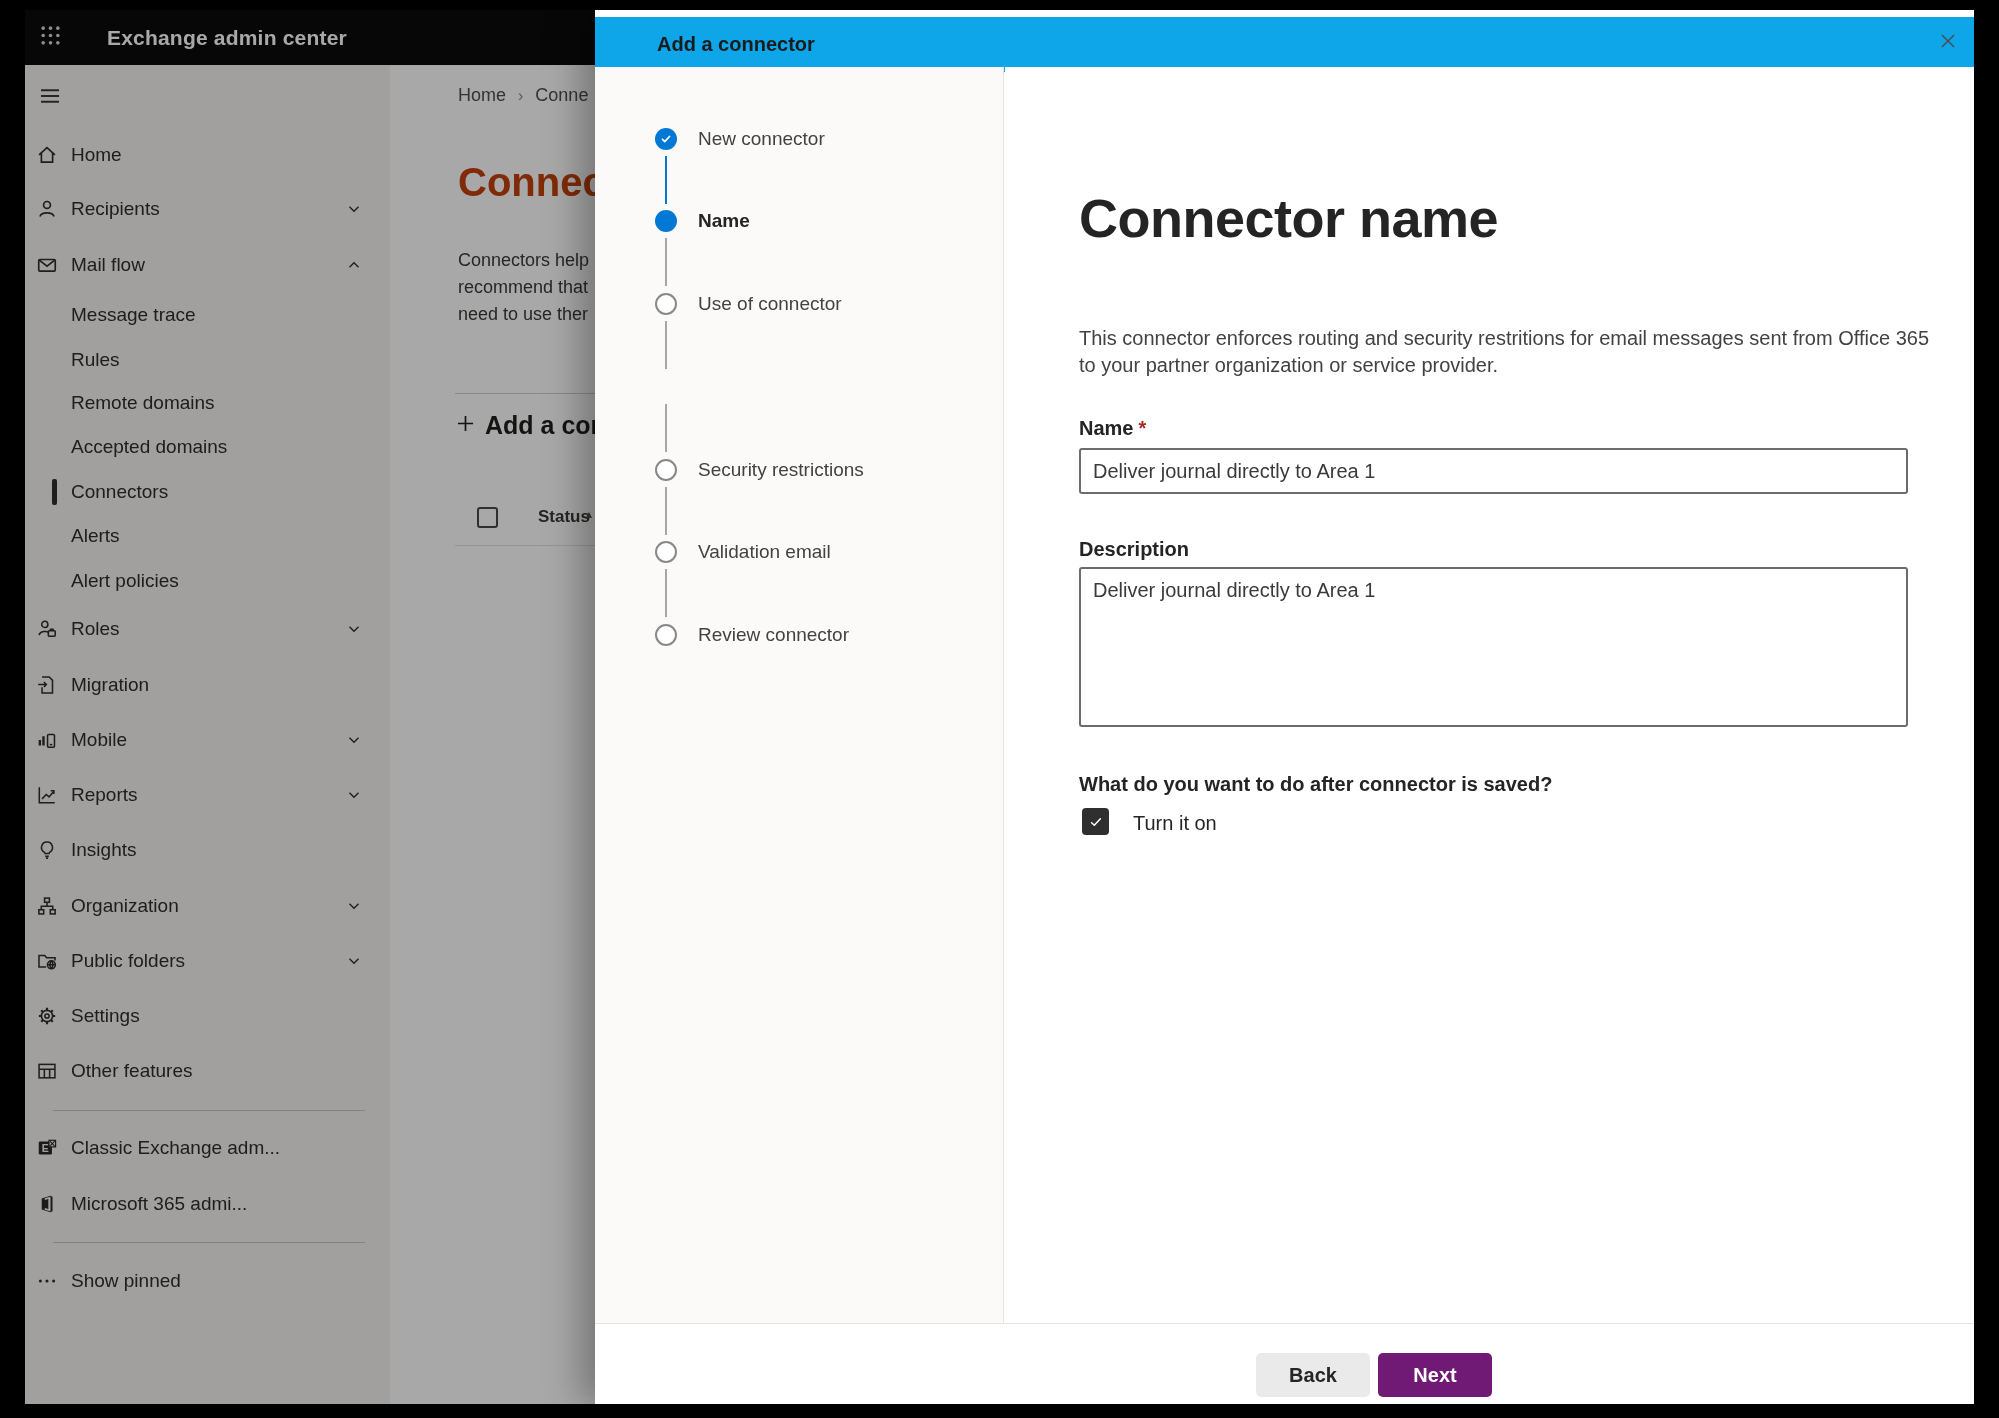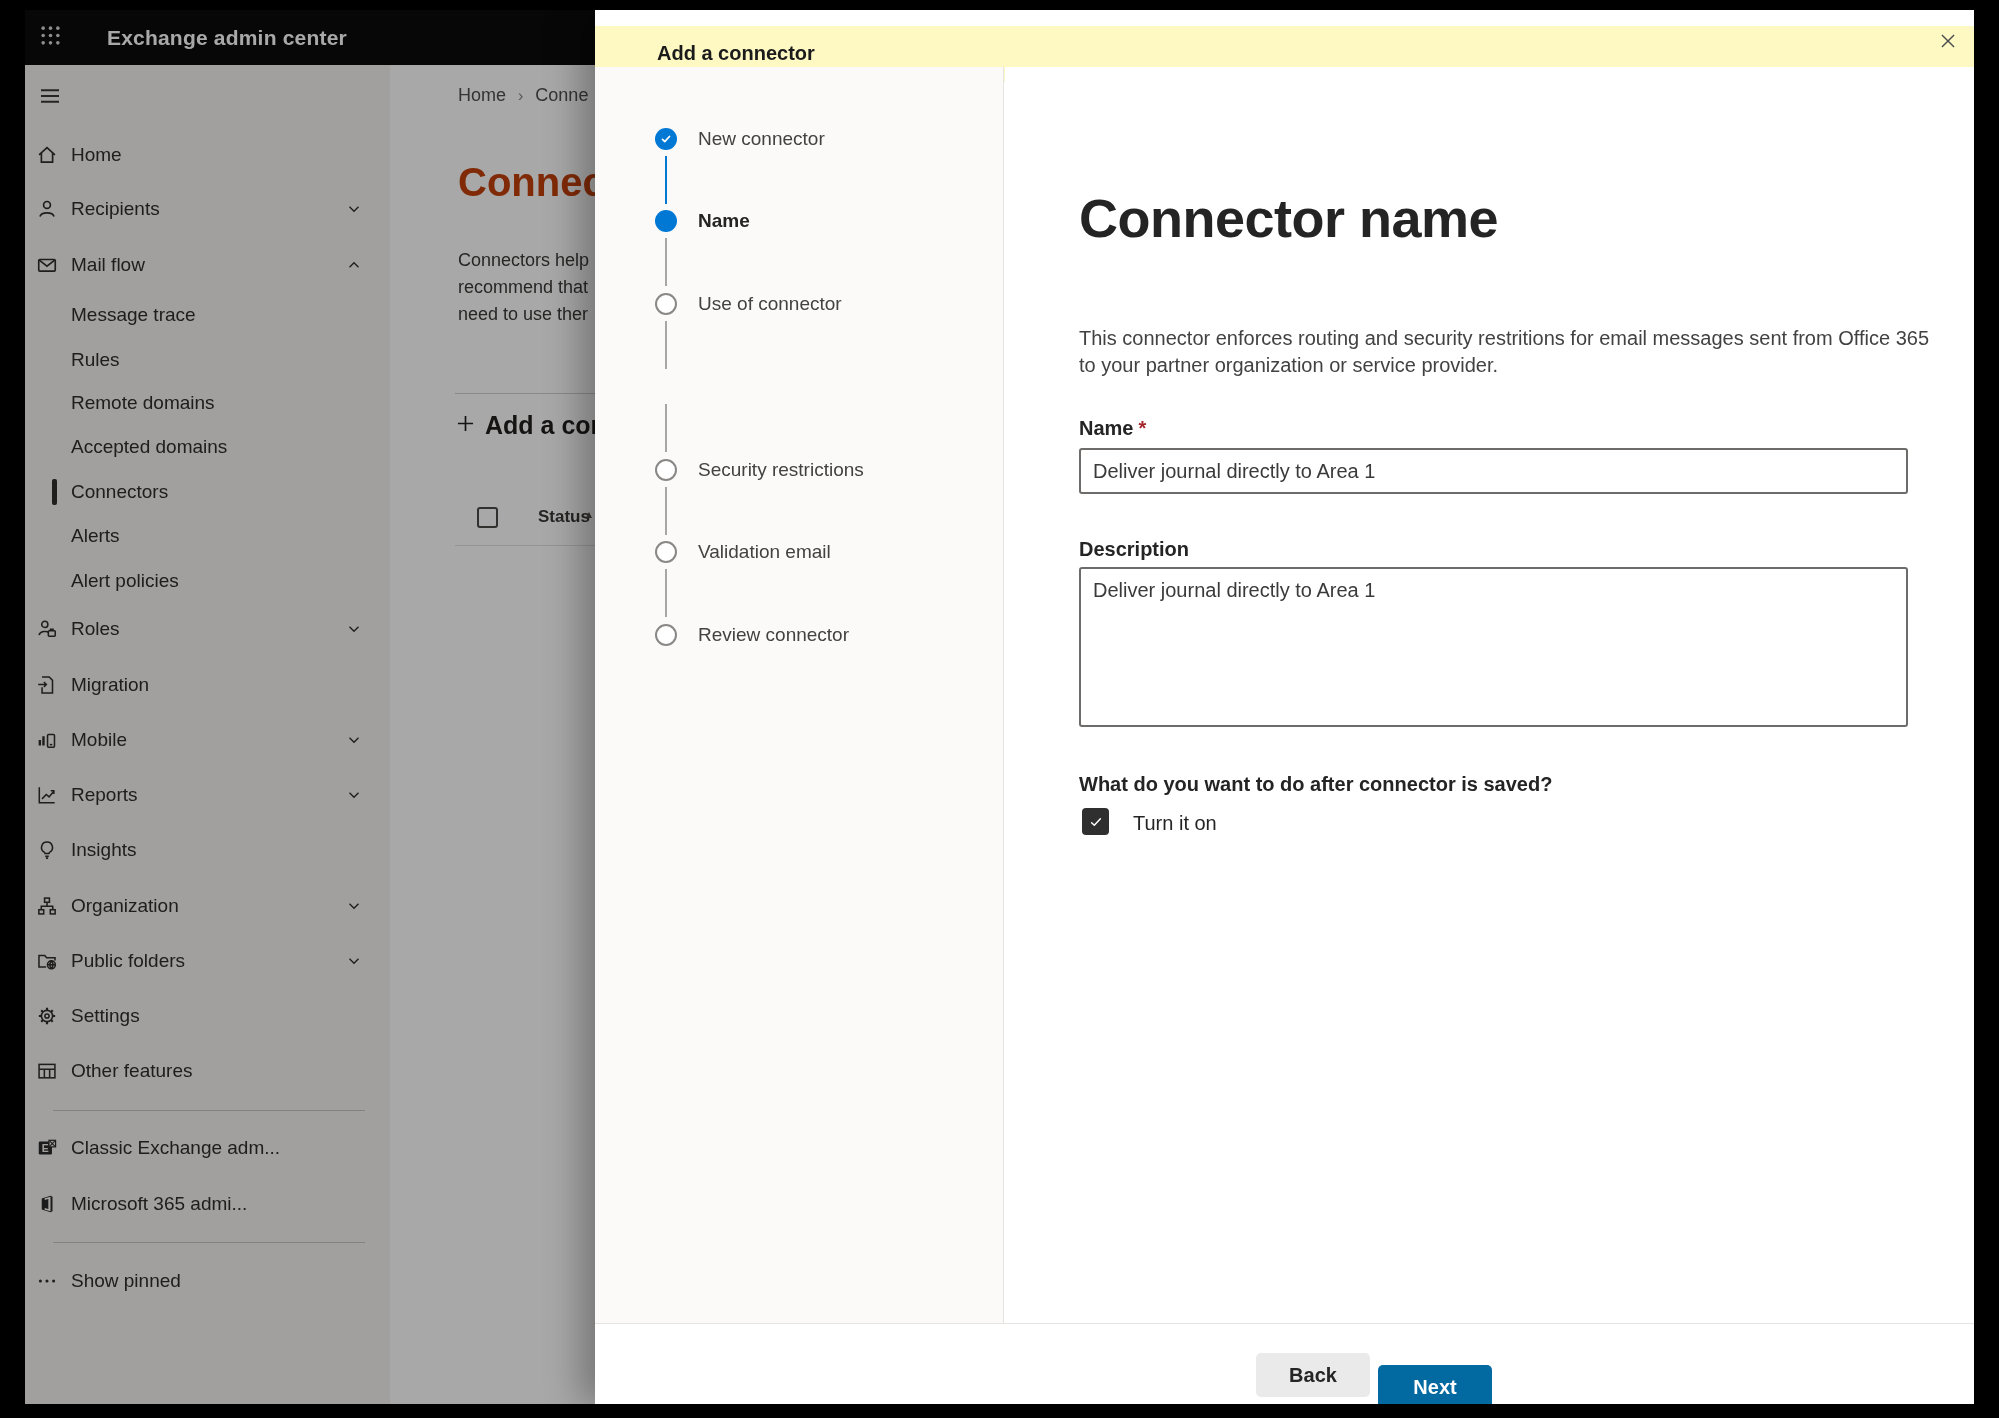--- a/index.html
+++ b/index.html
@@ -37,21 +37,21 @@
   .tbl-check { position:absolute; left:87px; top:4px; width:21px; height:21px; border:2px solid #4a4947; border-radius:3px; background:transparent; cursor:pointer; }
   .tbl-col { position:absolute; left:148px; top:4px; font-size:17px; font-weight:600; color:#3a3938; }
   .tbl-sort { position:absolute; left:196px; top:4px; font-size:12px; color:#55534f; }
   .tbl-line { position:absolute; left:65px; right:0; top:480px; border-top:1px solid #e3e1df; }
 
   
   .overlay { position:absolute; inset:0; background:rgba(0,0,0,.34); }
 
   
   .dialog { position:absolute; left:570px; top:0; width:1379px; height:1394px; background:#fff; box-shadow:-14px 0 34px rgba(0,0,0,.30); }
-  .dlg-header { position:absolute; left:0; top:16px; width:100%; height:56px; display:flex; align-items:center; padding-left:62px; border-bottom:1px solid #ececec; background:#fef9c3; }
+  .dlg-header { position:absolute; left:0; top:7px; width:100%; height:56px; display:flex; align-items:center; padding-left:62px; border-bottom:1px solid #ececec; background:#0ea5e9; }
   .dlg-title { font-size:20px; font-weight:700; color:#1b1b1b; }
   .dlg-close { position:absolute; top:11px; right:4px; width:44px; height:44px; display:flex; align-items:center; justify-content:center; cursor:pointer; }
 
   
   .steps-panel { position:absolute; left:0; top:57px; width:409px; bottom:81px; background:#fbfaf9; border-right:1px solid #e6e4e2; }
   .step { position:absolute; left:0; width:100%; height:44px; cursor:pointer; }
   .step-circle { position:absolute; left:60px; top:11px; width:22px; height:22px; border-radius:50%; display:flex; align-items:center; justify-content:center; }
   .step.completed .step-circle { background:#0078d4; }
   .step.active .step-circle { background:#0078d4; }
   .step.upcoming .step-circle { background:#fff; border:2px solid #8a8886; }
@@ -70,21 +70,21 @@
   .desc-area { position:absolute; left:74px; top:500px; width:829px; height:160px; border:2px solid #6e6c6a; border-radius:3px; font-family:inherit; font-size:20px; color:#3a3a3a; padding:10px 12px; background:#fff; resize:none; outline:none; }
   .question { position:absolute; left:74px; top:706px; font-size:20px; font-weight:700; color:#242424; }
   .turnon-row { position:absolute; left:69px; top:741px; display:flex; align-items:flex-end; gap:24px; cursor:pointer;margin-left:8px; }
   .turnon-box { width:27px; height:27px; background:#2f2f2f; border-radius:4px; display:flex; align-items:center; justify-content:center; }
   .turnon-label { font-size:20px; color:#242424; }
 
   
   .dlg-footer { position:absolute; left:0; bottom:0; width:100%; height:81px; background:#fff; border-top:1px solid #e6e4e2; }
   .btn { position:absolute; top:29px; width:114px; height:44px; border:none; border-radius:5px; font-family:inherit; font-size:20px; font-weight:700; cursor:pointer; }
   .btn-back { left:661px; background:#eaeaea; color:#252525; }
-  .btn-next { left:783px; background:#0369a1; color:#ffffff;margin-top:12px; }
+  .btn-next { left:783px; background:#701a75; color:#ffffff; }
 </style>
 </head>
 <body>
 
 <div class="screen">
   <div class="app">
 
     <div class="topbar">
       <div class="waffle-btn">
         <span>

